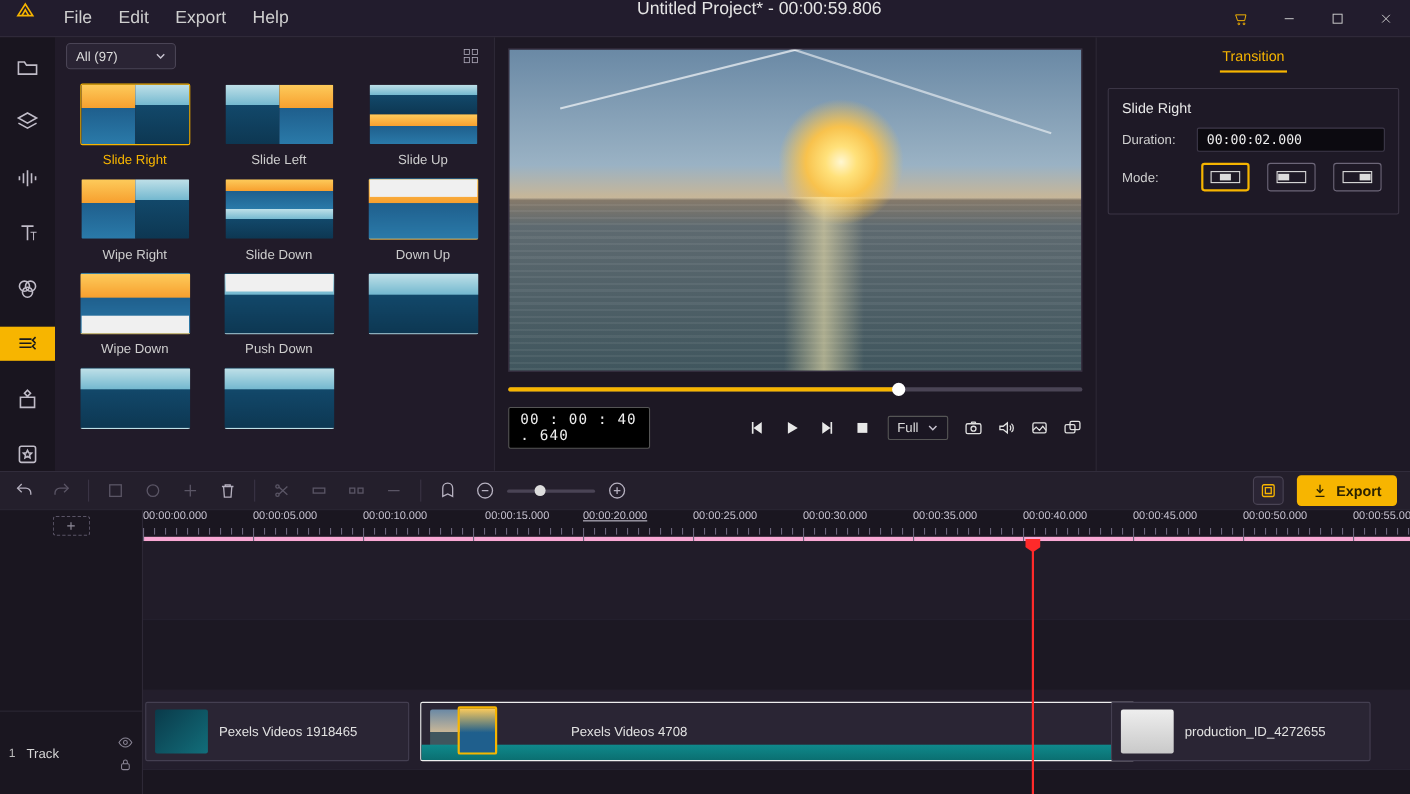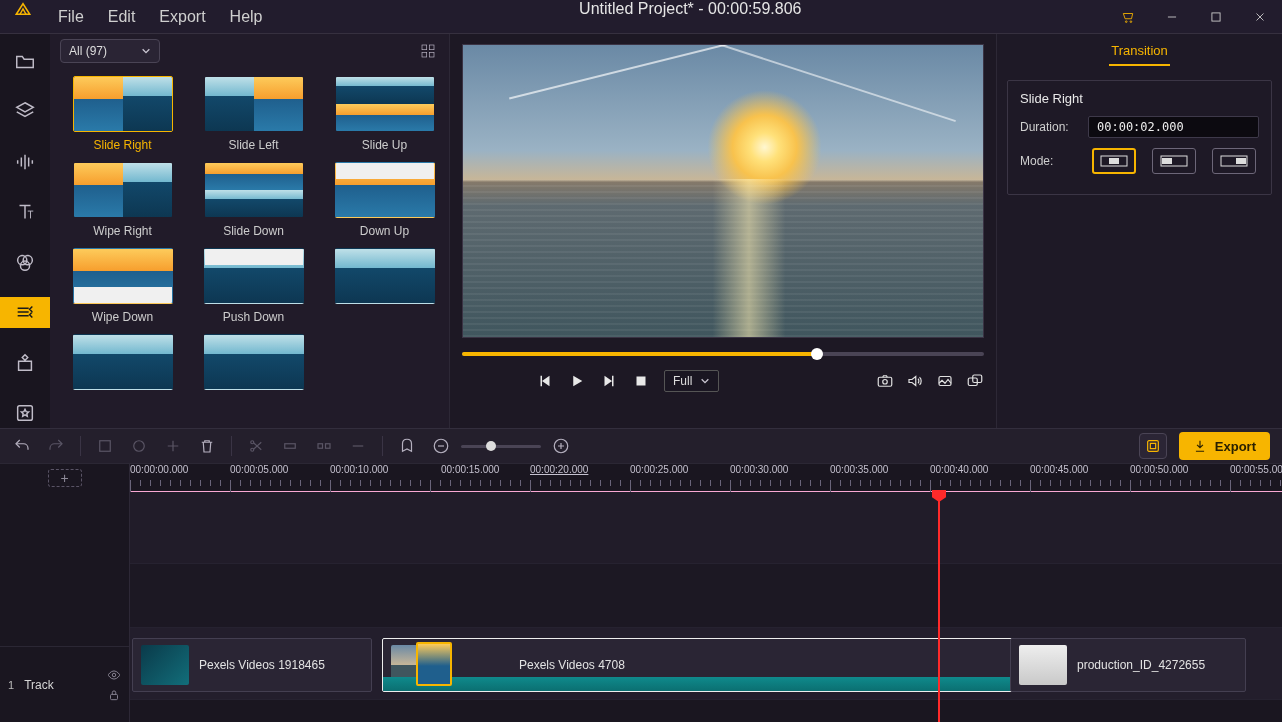--- a/index.html
+++ b/index.html
@@ -124,21 +124,21 @@
   .tl-addrow{height:28px;display:flex;align-items:center;justify-content:center;}
   .addbtn{width:34px;height:18px;border:1px dashed #5a5466;border-radius:3px;display:flex;align-items:center;justify-content:center;color:#8e8a98;font-size:14px;}
   .tl-left .blank{flex:1;}
   .trackhead{height:76px;display:flex;align-items:center;gap:10px;padding-left:8px;border-top:1px solid #2b2734;}
   .trackhead .num{color:#bbb;font-size:11px;}
   .trackhead .label{color:#d6d6d6;font-size:12px;}
   .locks{display:flex;flex-direction:column;gap:6px;margin-left:auto;margin-right:8px;}
   .locks svg{width:14px;height:14px;stroke:#8b8696;fill:none;stroke-width:1.6;}
 
   .tl-right-area{flex:1;position:relative;overflow:hidden;}
-  .ruler{height:28px;border-bottom:1px solid #f9a8d4;position:relative;font-size:10px;color:#c5c1cf;}
+  .ruler{height:28px;border-bottom:4px solid #f9a8d4;position:relative;font-size:10px;color:#c5c1cf;}
   .ruler .tick{position:absolute;top:0;width:1px;height:8px;background:#6a647a;}
   .ruler .lab{position:absolute;top:0;transform:translateX(-0%);}
   .lanes{position:absolute;left:0;right:0;top:28px;bottom:0;}
   .lane{position:absolute;left:0;right:0;border-bottom:1px solid #262230;}
   .lane.l1{top:0;height:72px;background:#211c29;}
   .lane.l2{top:72px;height:64px;background:#1c1823;}
   .lane.l3{top:136px;height:72px;background:#231e2c;}
   
   .clip{position:absolute;top:146px;height:54px;border:1px solid #443f51;border-radius:2px;background:#2a2534;display:flex;align-items:center;gap:10px;padding:0 8px;overflow:hidden;}
   .clip .cthumb{width:48px;height:40px;border-radius:2px;flex:0 0 48px;}
@@ -333,20 +333,21 @@
     <div class="video">
       <div class="trail1"></div>
         <div class="trail2"></div>
     </div>
     <div class="pv-row">
       <div class="progress">
         <div class="fill"></div>
           <div class="knob"></div>
       </div>
       <div class="controls">
+        <div class="tcode">00 : 00 : 40 . 640</div>
         <div style="flex:0 0 60px"></div>
         <div class="cbtn">
             <svg viewBox="0 0 24 24">
               <path d="M18 5v14L8 12zM6 5h2v14H6z"></path>
             </svg>
           </div>
         <div class="cbtn">
             <svg viewBox="0 0 24 24">
               <path d="M7 5v14l12-7z"></path>
             </svg>

